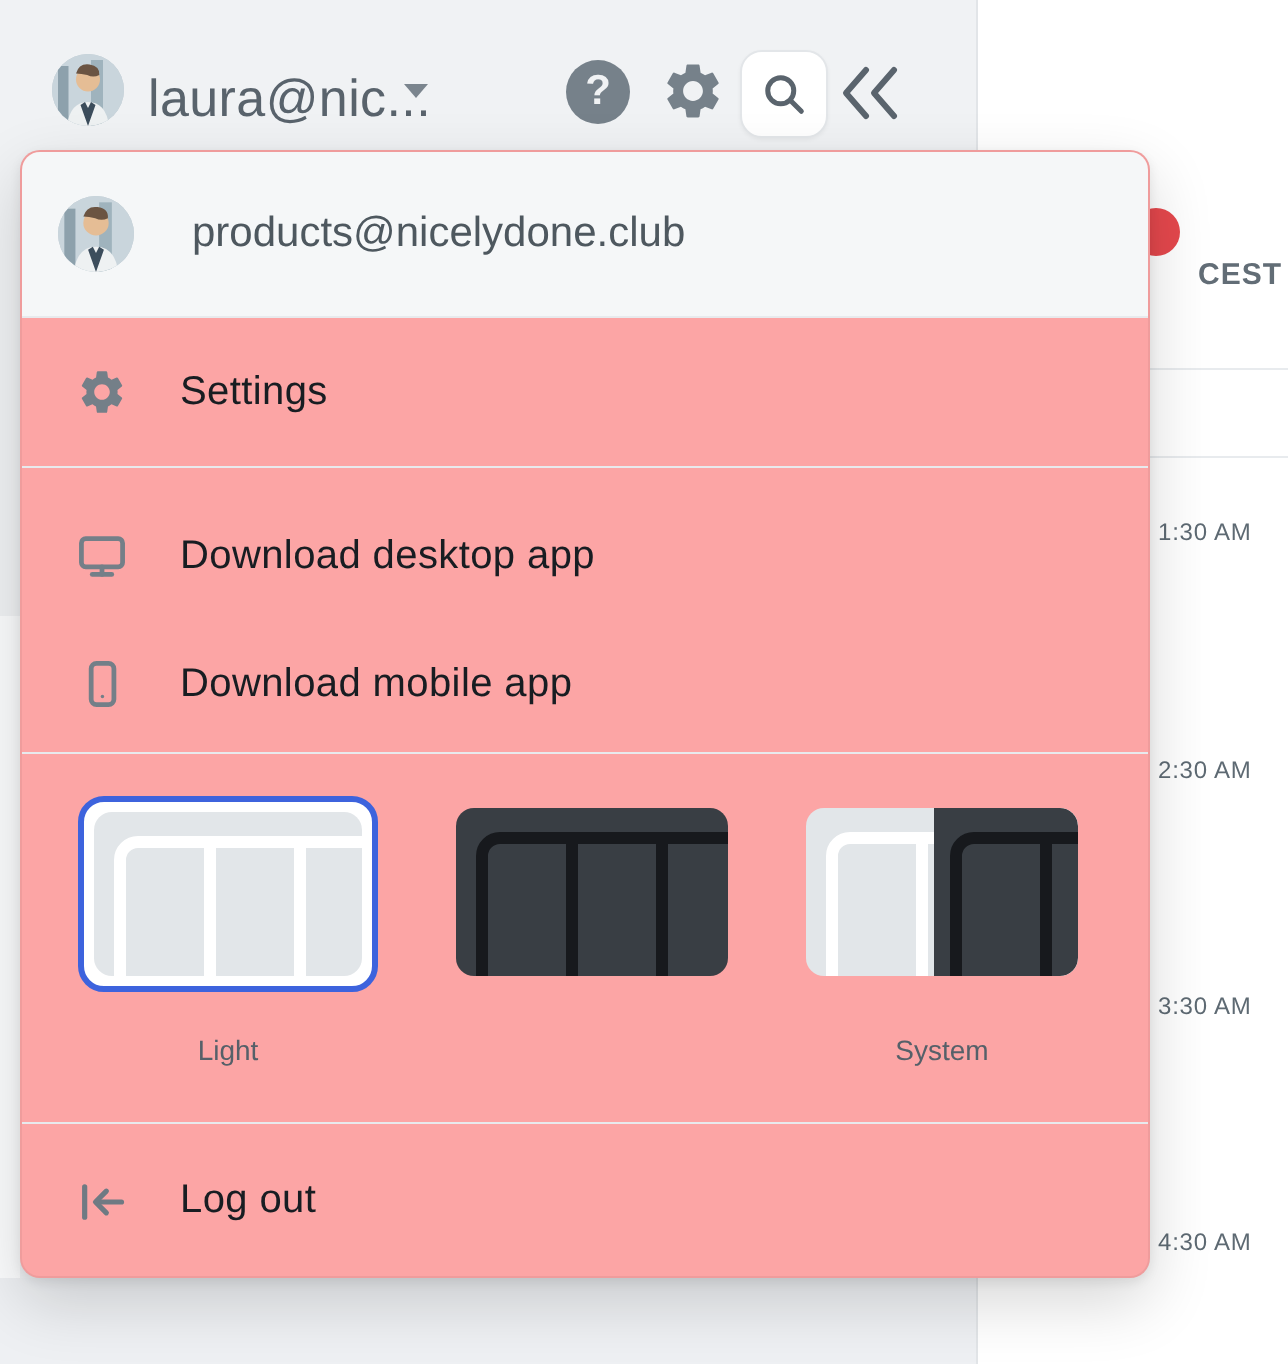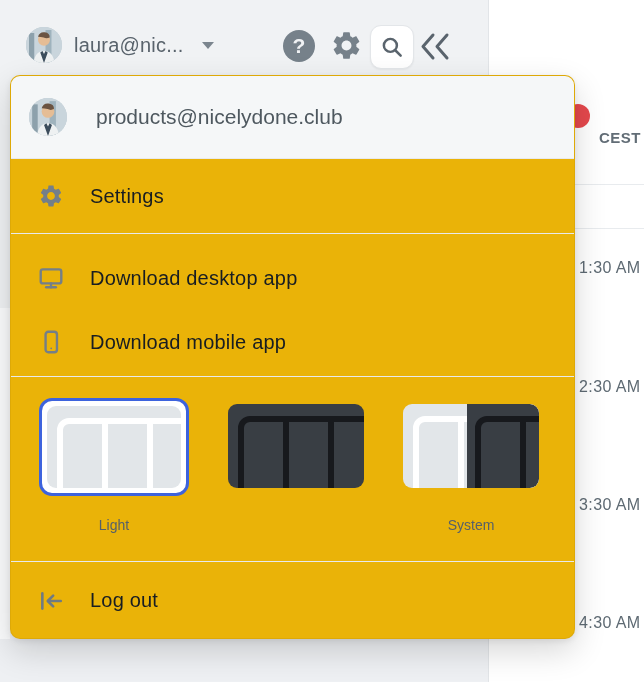--- a/index.html
+++ b/index.html
@@ -16,21 +16,21 @@
   .right-pane{position:absolute;left:489px;top:0;width:155px;height:682px;background:#ffffff;}
 
   
   .avatar{
     position:absolute;border-radius:50%;overflow:hidden;background:#c9d5dc;
     box-shadow:inset 0 0 0 1px rgba(0,0,0,.05);
   }
   .avatar svg{display:block;width:100%;height:100%;}
   .tb-avatar{left:26px;top:27px;width:36px;height:36px;}
   .tb-email{
-    position:absolute;left:74px;top:34px;font-size:20px;color:#59636c;font-weight:500;
+    position:absolute;left:74px;top:34px;font-size:26px;color:#59636c;font-weight:500;
     letter-spacing:.2px;
   }
   .tb-caret{
     position:absolute;left:202px;top:42px;width:0;height:0;
     border-left:6px solid transparent;border-right:6px solid transparent;
     border-top:7px solid #7b858e;
   }
   .tb-help{
     position:absolute;left:283px;top:30px;width:32px;height:32px;border-radius:50%;
     background:#76818a;color:#f0f2f4;font-weight:700;font-size:21px;
@@ -49,28 +49,28 @@
     display:flex;align-items:center;justify-content:center;letter-spacing:.2px;
     font-family:inherit;
   }
 
   
   .badge-red{position:absolute;left:566px;top:104px;width:24px;height:24px;border-radius:50%;background:#e5484d;}
   .tz-label{position:absolute;left:599px;top:129px;font-size:15px;font-weight:700;color:#626d76;letter-spacing:.5px;}
   .hline{position:absolute;left:489px;width:155px;height:1px;background:#e8ebee;}
   .hline.l1{top:184px;}
   .hline.l2{top:228px;}
-  .time-label{position:absolute;left:579px;font-size:16px;color:#5e6a73;white-space:nowrap;letter-spacing:.4px;}
+  .time-label{position:absolute;left:579px;font-size:12px;color:#5e6a73;white-space:nowrap;letter-spacing:.4px;}
 
   
   .alltasks-row{position:absolute;left:0;top:639px;width:488px;height:43px;background:#eef0f3;}
 
   
   .menu{
-    position:absolute;left:10px;top:75px;width:565px;height:564px;background:#eab308;
+    position:absolute;left:10px;top:75px;width:565px;height:564px;background:#fca5a5;
     border-radius:10px;border:1px solid rgba(0,0,0,.05);
     box-shadow:0 12px 32px rgba(0,0,0,.16),0 2px 6px rgba(0,0,0,.08);
     box-sizing:border-box;z-index:10;overflow:hidden;
   }
   .menu-header{
     position:absolute;left:0;top:0;width:100%;height:83px;background:#f5f7f8;
     border-bottom:1px solid #e8eaed;box-sizing:border-box;
   }
   .menu-header .avatar{left:18px;top:22px;width:38px;height:38px;position:absolute;}
   .menu-email{position:absolute;left:85px;top:29px;font-size:21px;color:#4e585f;}

